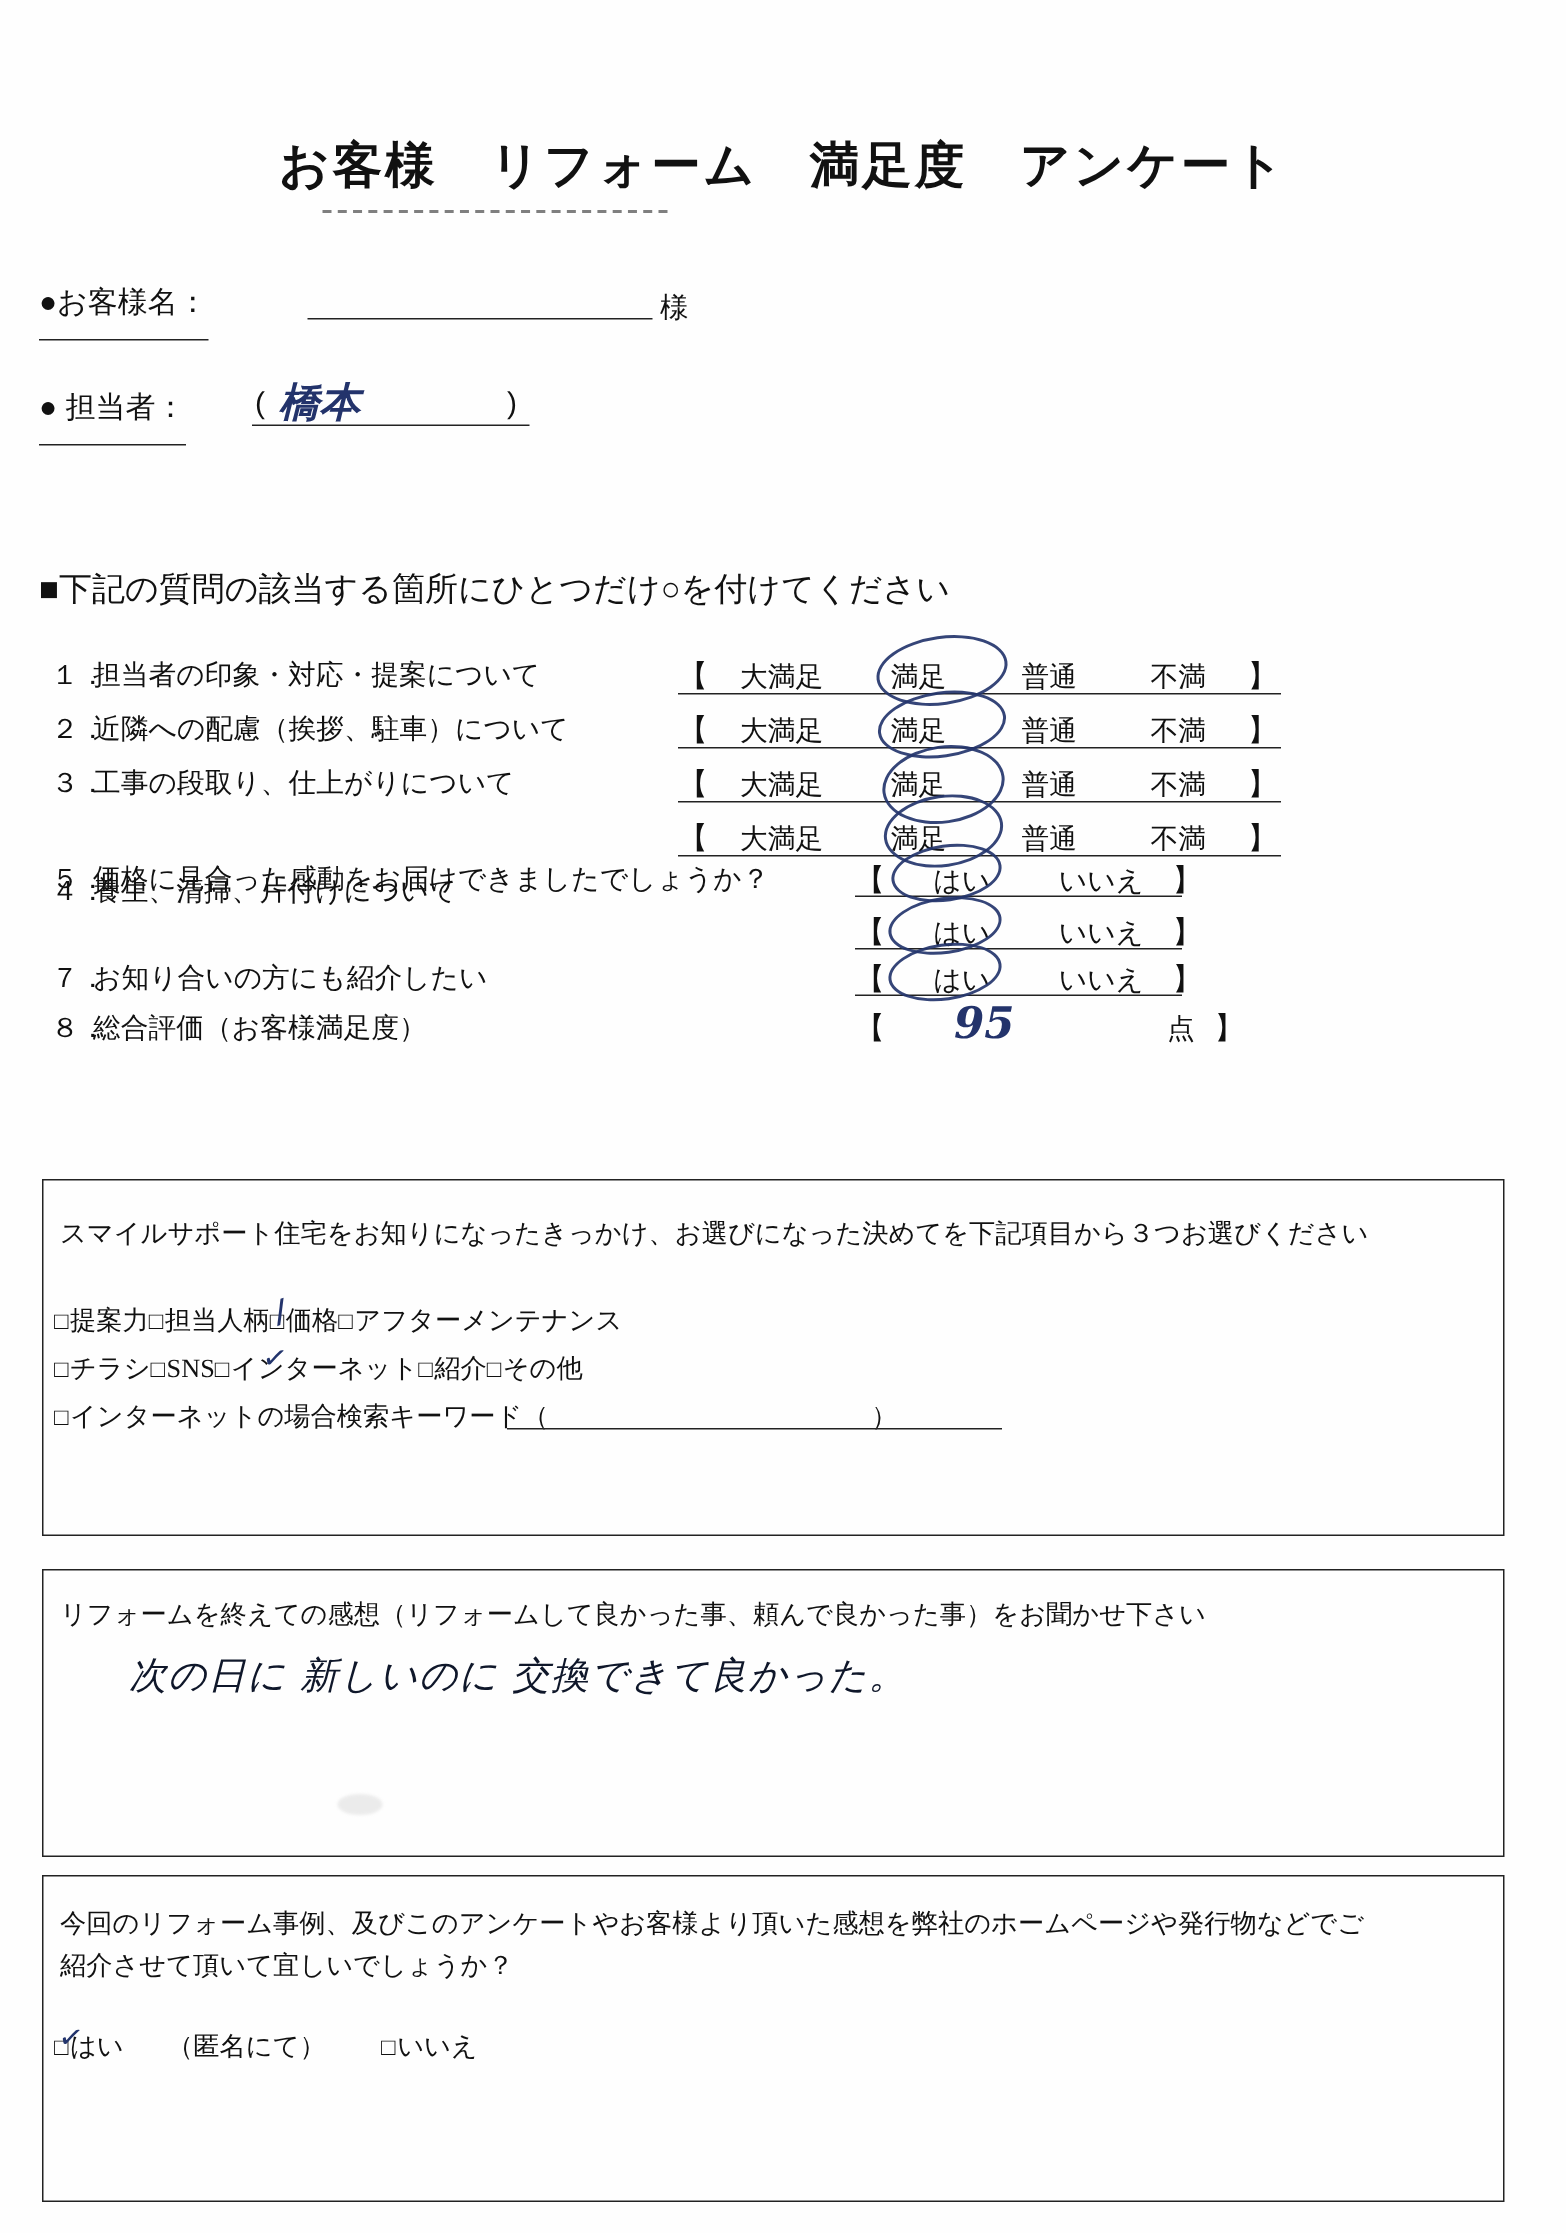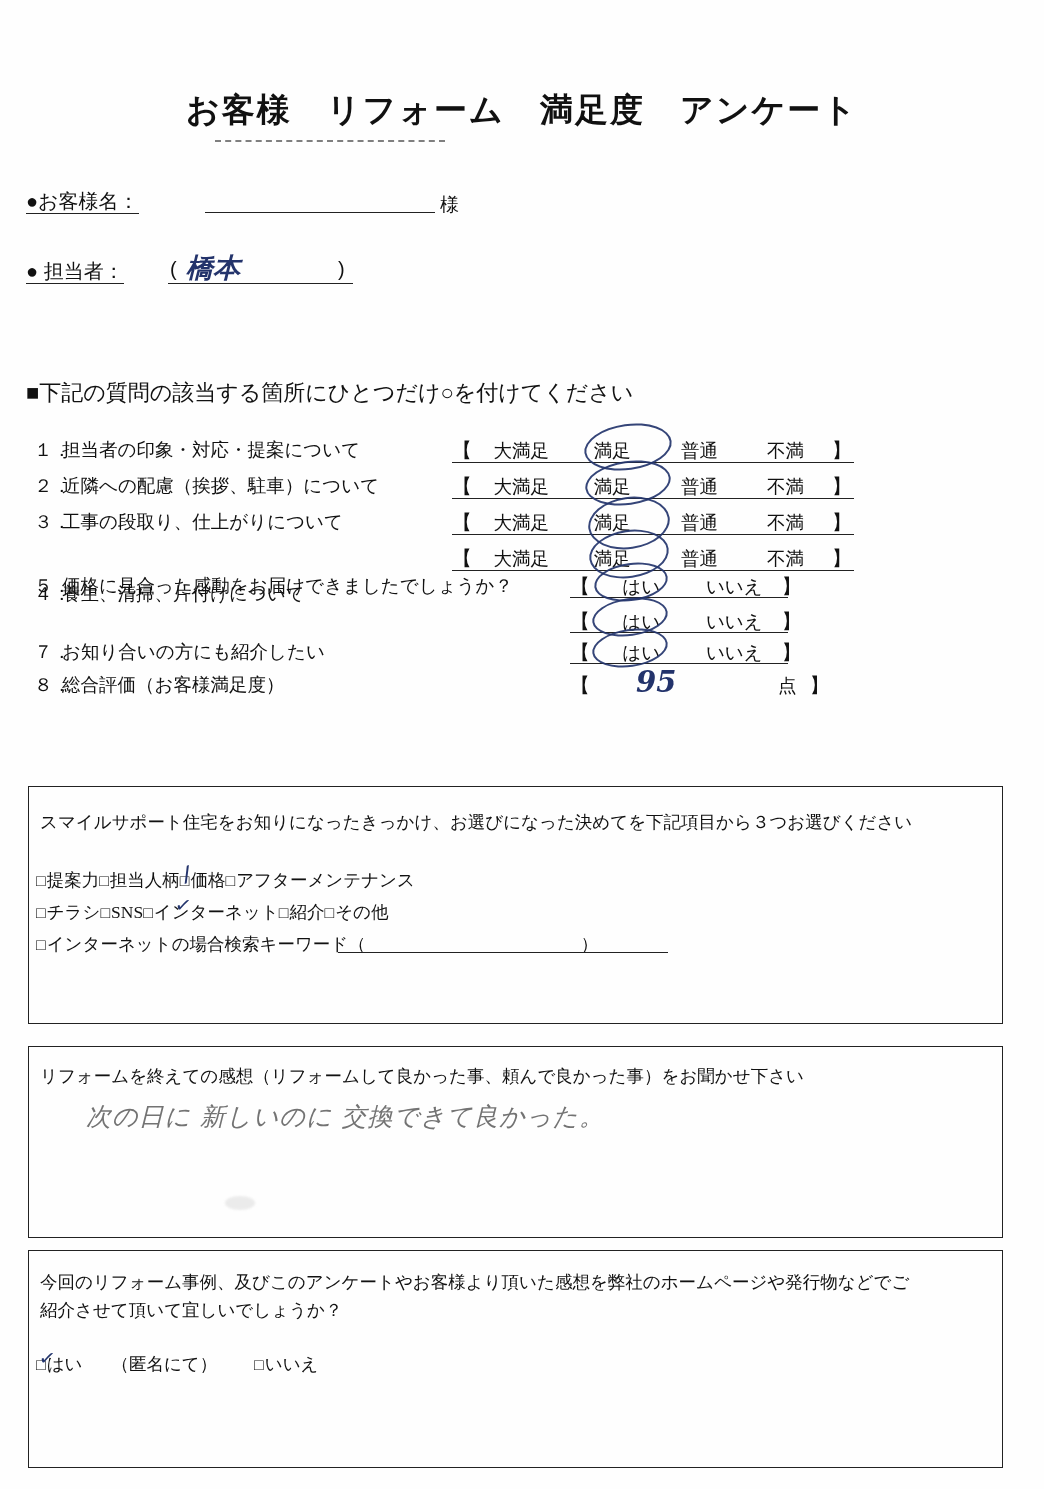--- a/index.html
+++ b/index.html
@@ -44,21 +44,21 @@
   }
 
   
   .field-row {
     position: absolute;
     font-size: 20px;
     white-space: nowrap;
   }
   .label-underline {
     border-bottom: 1.6px solid #222;
-    padding-bottom: 1px;
+    padding-bottom: 13px;
   }
   .sama {
     position: absolute;
     font-size: 19px;
   }
   .line-long {
     position: absolute;
     border-bottom: 1.6px solid #222;
   }
   .hand-ink {
@@ -118,21 +118,21 @@
     font-size: 17.5px;
     line-height: 28px;
     white-space: nowrap;
   }
   .chk { font-size: 16px; margin-right: 1px; }
 
   .answer-hand {
     position: absolute;
     font-family: "DejaVu Serif", serif;
     font-style: italic;
-    color: #737373;
+    color: #0f172a;
     font-size: 24px;
     letter-spacing: 1px;
   }
   .tick {
     position: absolute;
     color: #22346c;
     font-weight: bold;
     font-size: 20px;
     transform: rotate(8deg);
   }

